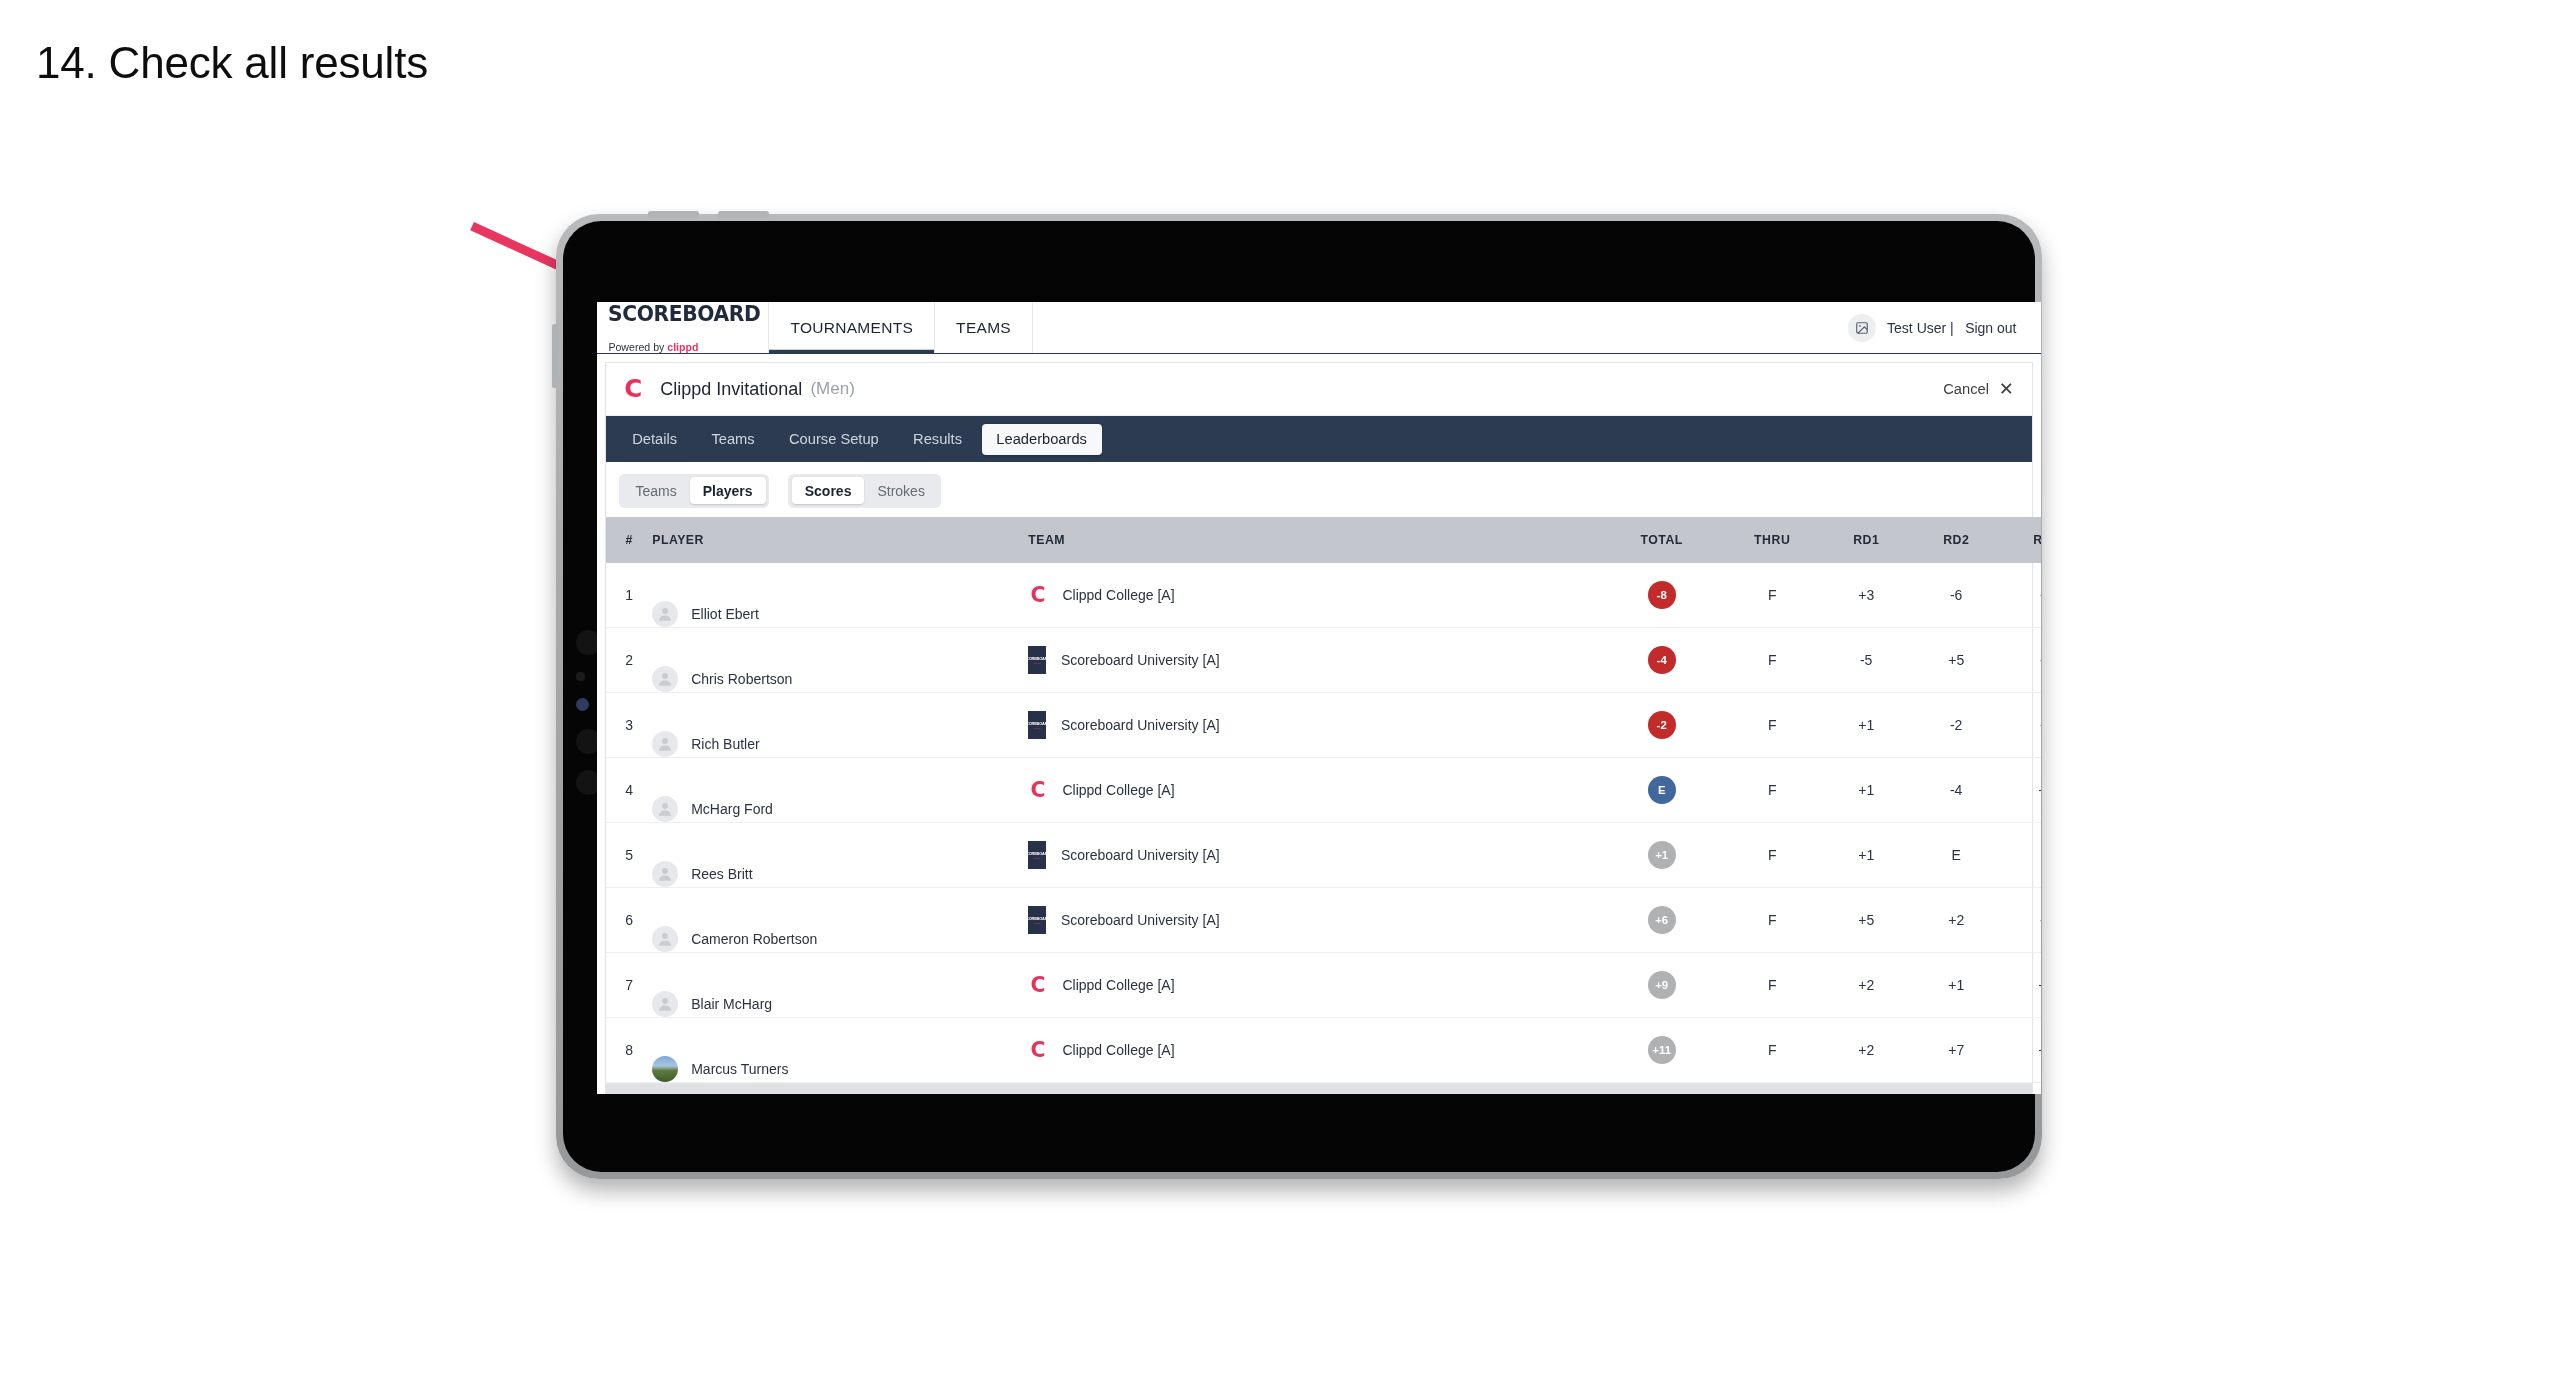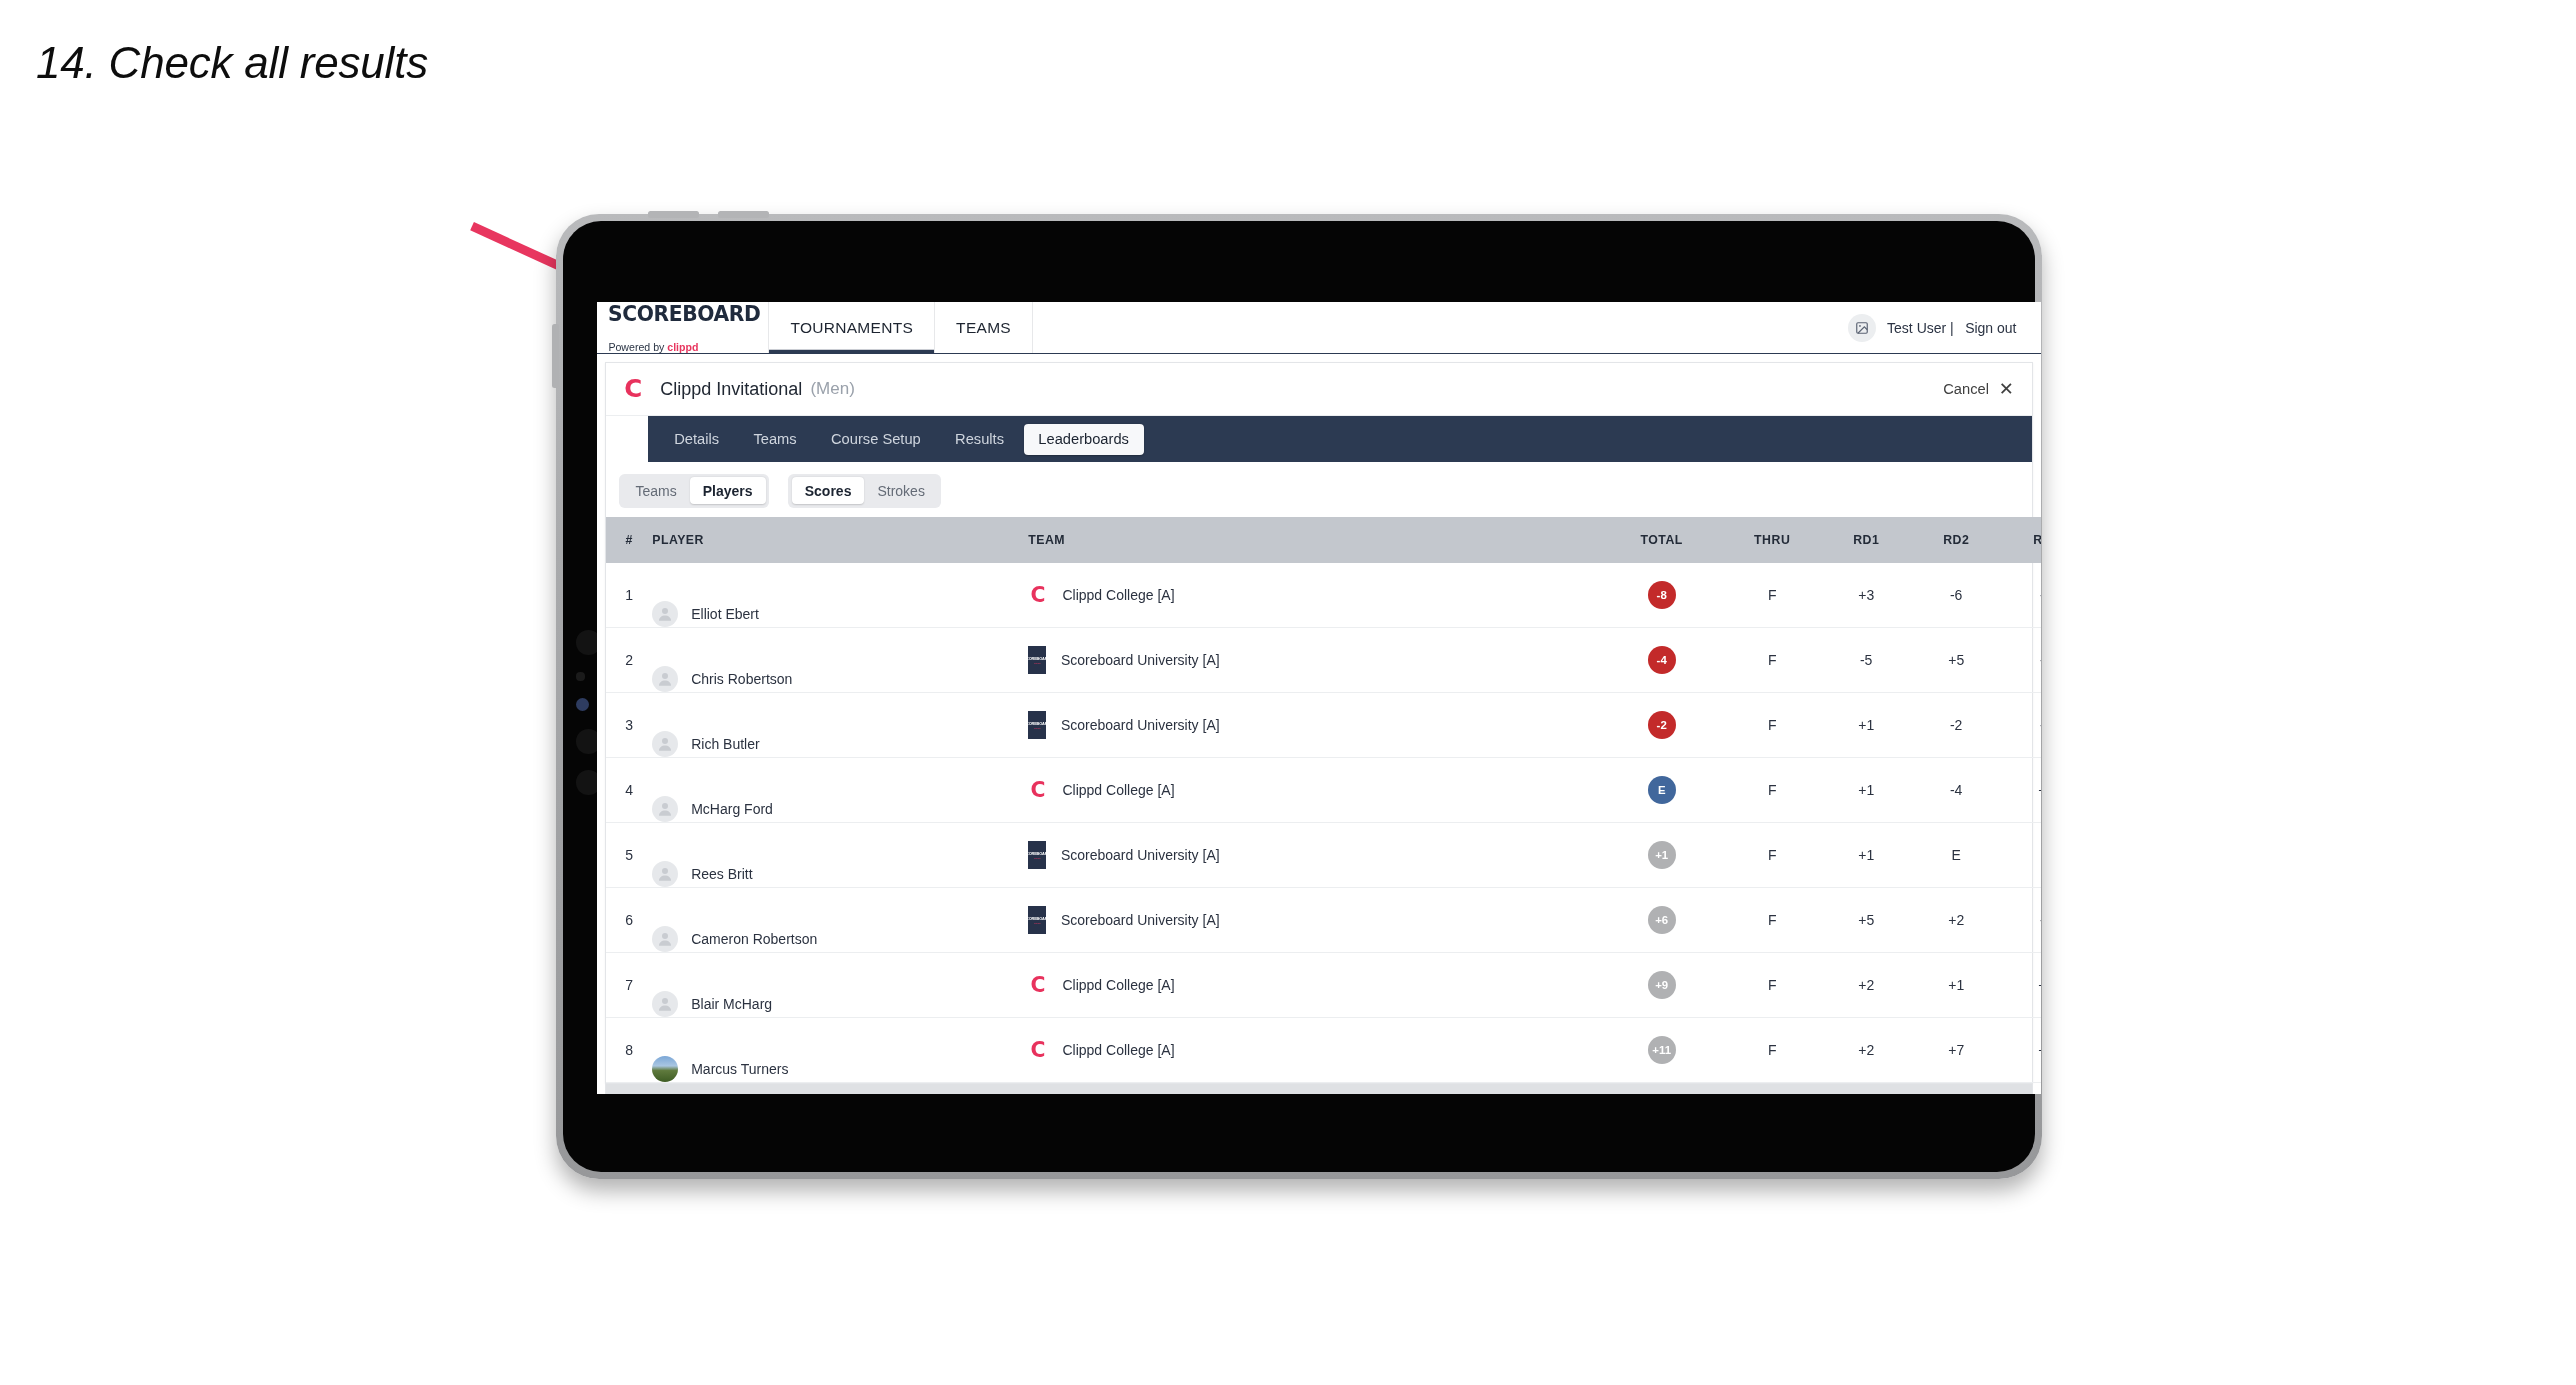--- a/index.html
+++ b/index.html
@@ -19,21 +19,20 @@
   
   #caption {
     position: absolute;
     left: 36px;
     top: 34px;
     width: 654px;
     font-size: 44px;
     line-height: 1.33;
     color: #0d0d0d;
     letter-spacing: -0.2px;
-    font-style: italic;
   }
   #caption .line { display: block; white-space: nowrap; }
   #caption .strong { font-weight: bold; }
 
   
   #arrow-svg {
     position: absolute;
     left: 441px;
     top: 200px;
     width: 572px;
@@ -201,21 +200,20 @@
   #cancel-x { font-size: 18px; line-height: 1; }
 
   
   #tab-strip {
     display: flex;
     align-items: center;
     height: 46px;
     background: #2c3a52;
     padding: 0 11.4px;
     gap: 4.9px;
-    margin-left: 42px;
   }
   .tab-item {
     font-size: 14.7px;
     color: #cfd5de;
     padding: 7.4px 14.7px;
     border-radius: 4.1px;
     cursor: pointer;
     white-space: nowrap;
   }
   .tab-item.active {

